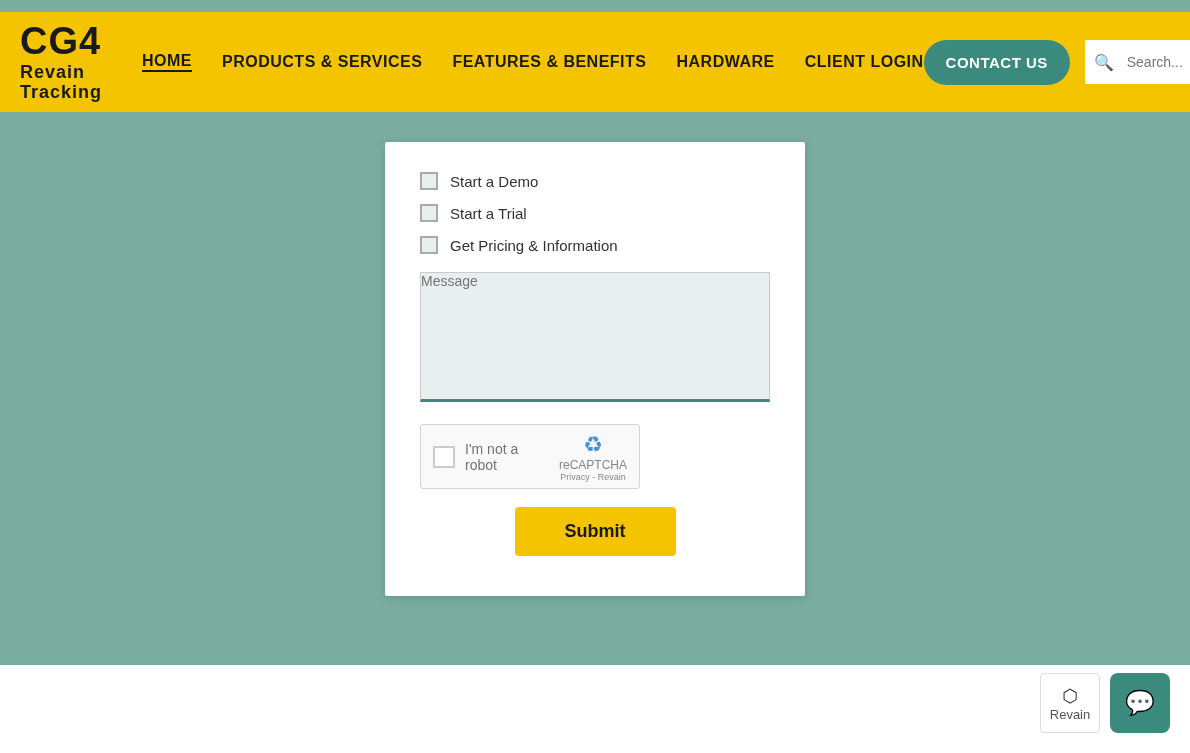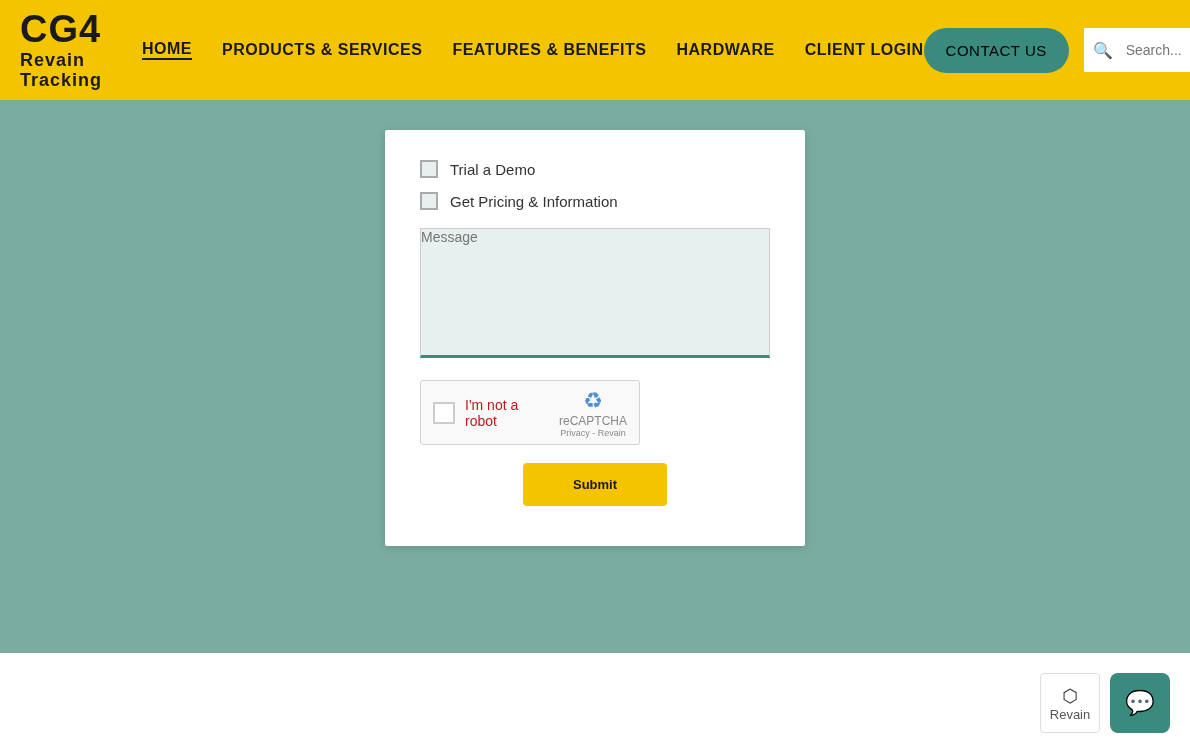--- a/index.html
+++ b/index.html
@@ -7,20 +7,21 @@
 
     
     .header {
       background: #f5c400;
       height: 100px;
       display: flex;
       align-items: center;
       padding: 12px 20px;
       position: relative;
       z-index: 10;
+      margin-top: 12px;
     }
     .logo-area {
       display: flex;
       flex-direction: column;
       line-height: 1.1;
       margin-right: 40px;
     }
     .logo-cg4 {
       font-size: 38px;
       font-weight: 900;
@@ -58,23 +59,23 @@
       gap: 15px;
       margin-left: auto;
     }
     .phone-number {
       font-size: 22px;
       font-weight: 700;
       color: #1a1a1a;
     }
     .contact-btn {
       background: #3a8a7e;
-      color: #000000;
+      color: #ffffff;
       font-size: 15px;
-      font-weight: 400;
+      font-weight: 700;
       padding: 14px 22px;
       border-radius: 30px;
       cursor: pointer;
       text-transform: uppercase;
       letter-spacing: 0.5px;
       border: none;
       white-space: nowrap;
     }
     .search-box {
       background: white;
@@ -177,42 +178,42 @@
       border: 2px solid #ccc;
       background: white;
       flex-shrink: 0;
     }
     .recaptcha-text-area {
       display: flex;
       flex-direction: column;
     }
     .recaptcha-label {
       font-size: 14px;
-      color: #b91c1c;
+      color: #737373;
     }
     .recaptcha-logo-area {
       margin-left: auto;
       display: flex;
       flex-direction: column;
       align-items: center;
     }
     .recaptcha-brand {
       font-size: 12px;
       color: #888;
     }
     .recaptcha-links {
       font-size: 9px;
       color: #888;
     }
 
     
     .submit-btn {
       background: #f5c400;
       color: #1a1a1a;
-      font-size: 13px;
+      font-size: 18px;
       font-weight: 700;
       padding: 14px 50px;
       border: none;
       border-radius: 4px;
       cursor: pointer;
       display: block;
       margin: 0 auto;
     }
 
     
@@ -294,21 +295,25 @@
     </div>
   </div>
 </header>
 
 <div class="main-content">
   <div class="form-card">
 
     <div class="checkbox-group">
       <label class="checkbox-item">
         <input type="checkbox" style="">
-        <span>Trial a Demo</span>
+        <span>Start a Demo</span>
+      </label>
+      <label class="checkbox-item">
+        <input type="checkbox" style="">
+        <span>Start a Trial</span>
       </label>
       <label class="checkbox-item">
         <input type="checkbox" style="">
         <span>Get Pricing &amp; Information</span>
       </label>
     </div>
 
     <div class="textarea-wrapper">
       <textarea class="message-textarea" placeholder="Message" style=""></textarea>
     </div>

